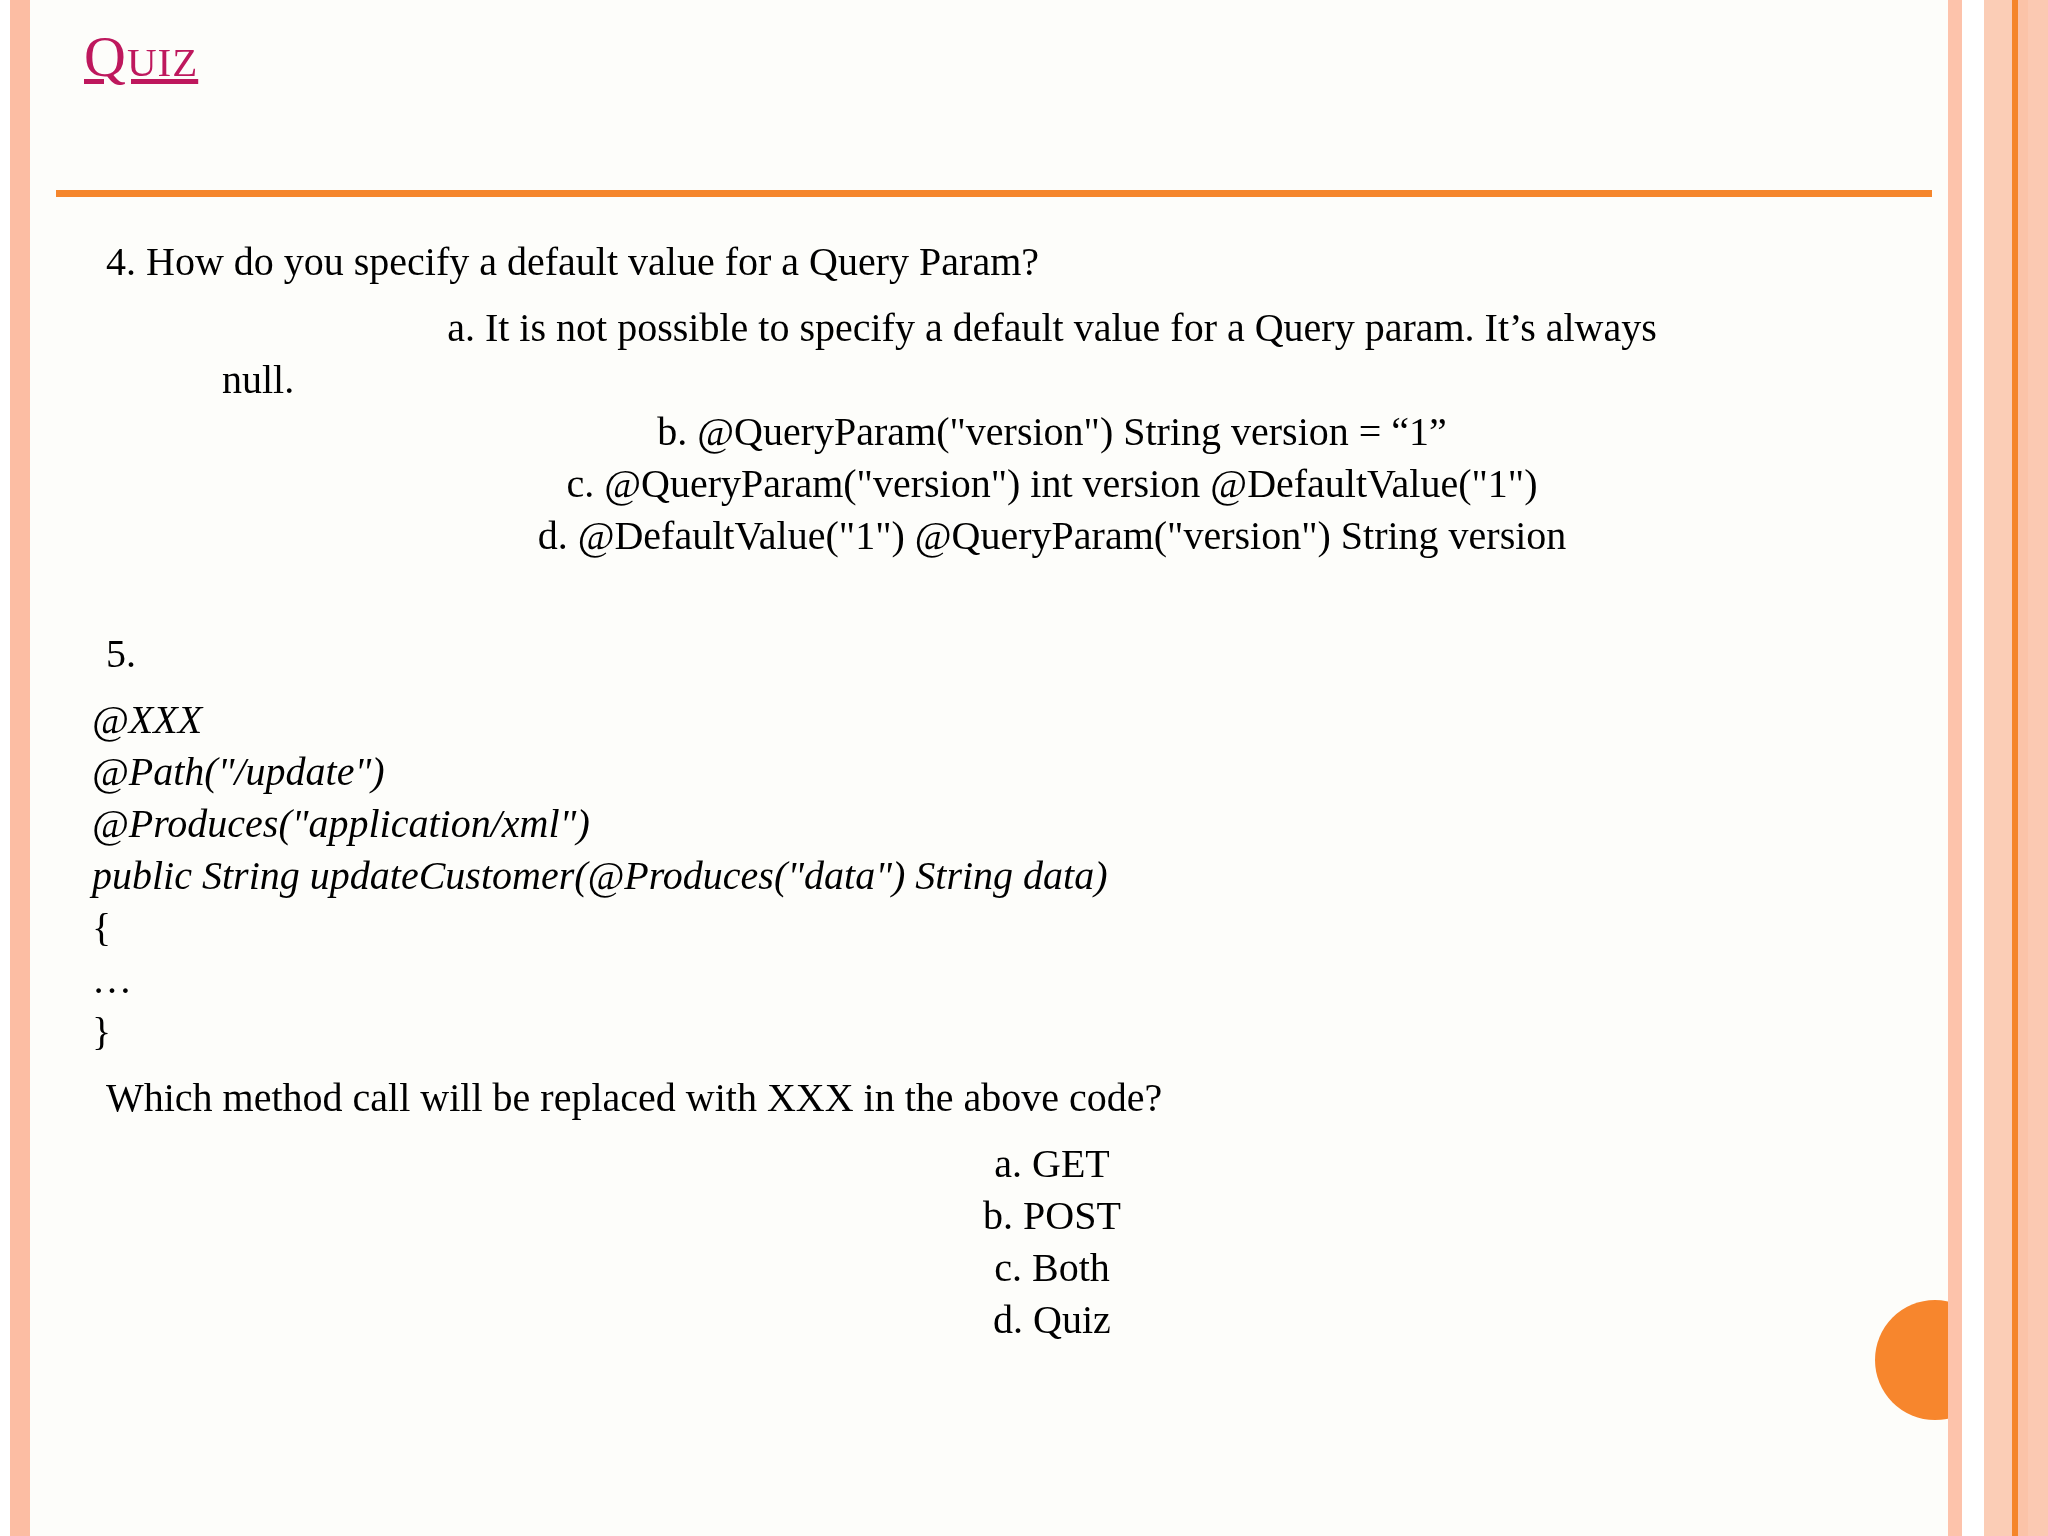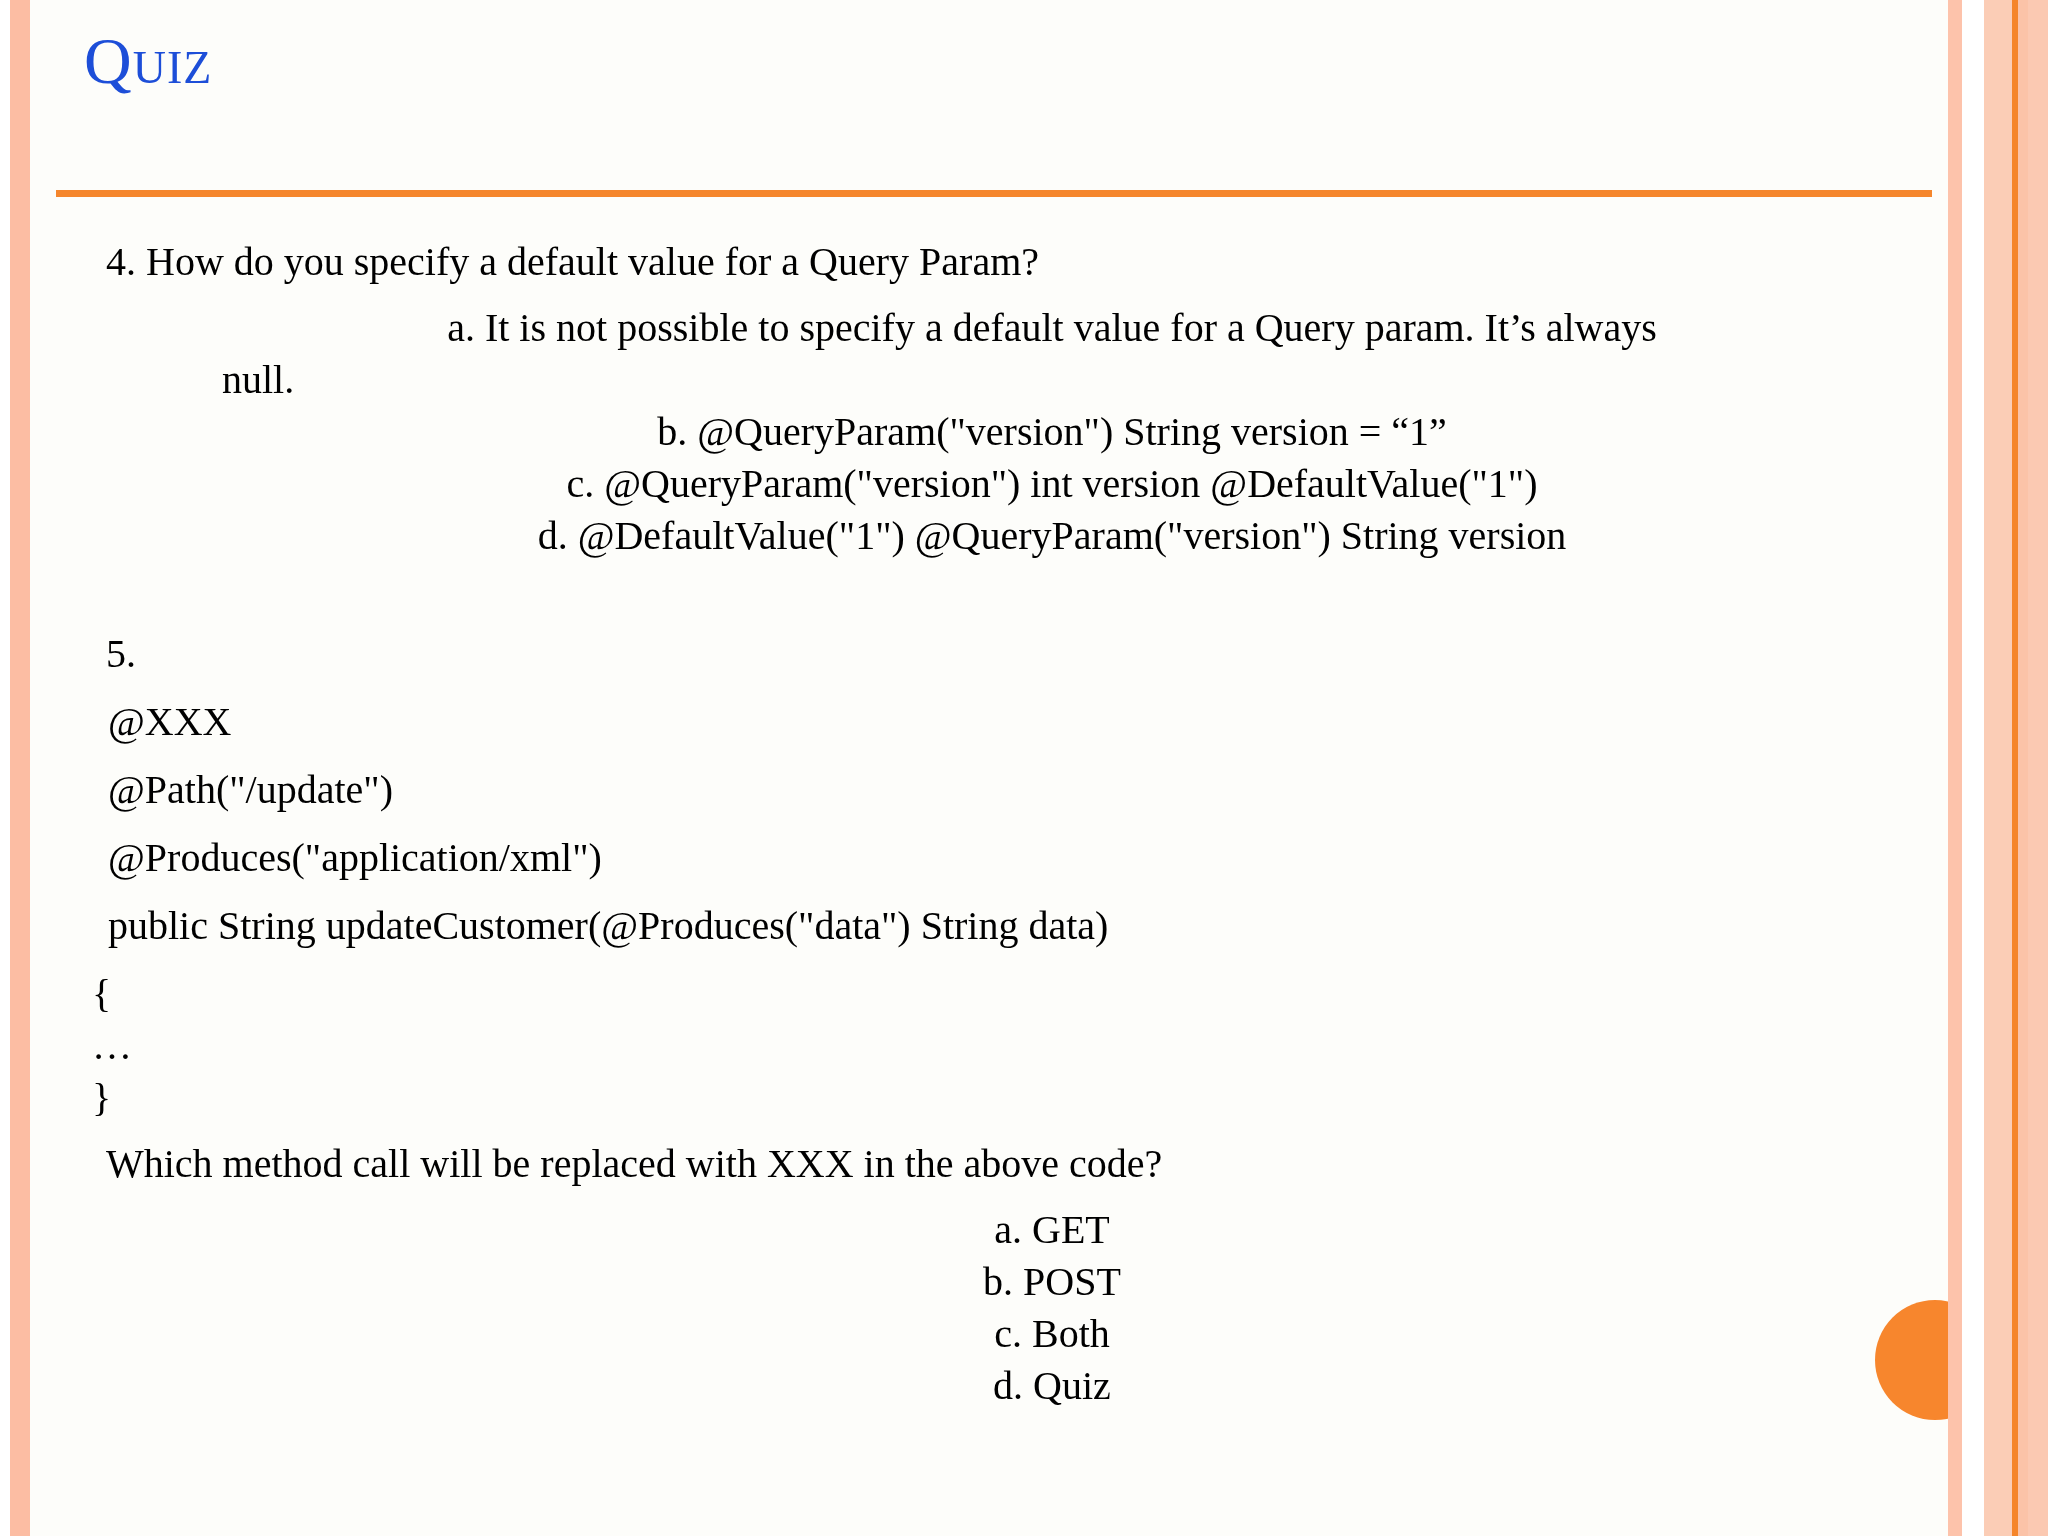--- a/index.html
+++ b/index.html
@@ -69,26 +69,27 @@
   
   .title-area {
     position: absolute;
     left: 54px;
     top: 28px;
     width: 1200px;
     height: 140px;
   }
   .slide-title {
     font-family: "Liberation Serif", "DejaVu Serif", serif;
-    font-size: 66px;
+    font-size: 58px;
     line-height: 1.0;
-    color: #1d4ed8;
+    color: #be185d;
     font-variant: small-caps;
     letter-spacing: 1px;
     white-space: nowrap;
+    text-decoration: underline;
   }
 
   
   .header-rule {
     position: absolute;
     left: 26px;
     top: 190px;
     width: 1876px;
     height: 7px;
     background: #f5862c;
@@ -110,21 +111,21 @@
   .opt {
     margin: 0;
     padding-left: 100px;
     text-align: center;
   }
   .opt-cont {
     margin: 0;
     padding-left: 130px;
   }
   .spacer { height: 52px; }
-  .code-line { margin: 16px; }
+  .code-line { margin: 0; font-style: italic; }
   .code-brace {
     margin: 0;
     height: 52px;
     overflow: hidden;
   }
 
   
   .deco-circle {
     position: absolute;
     left: 1845px;

